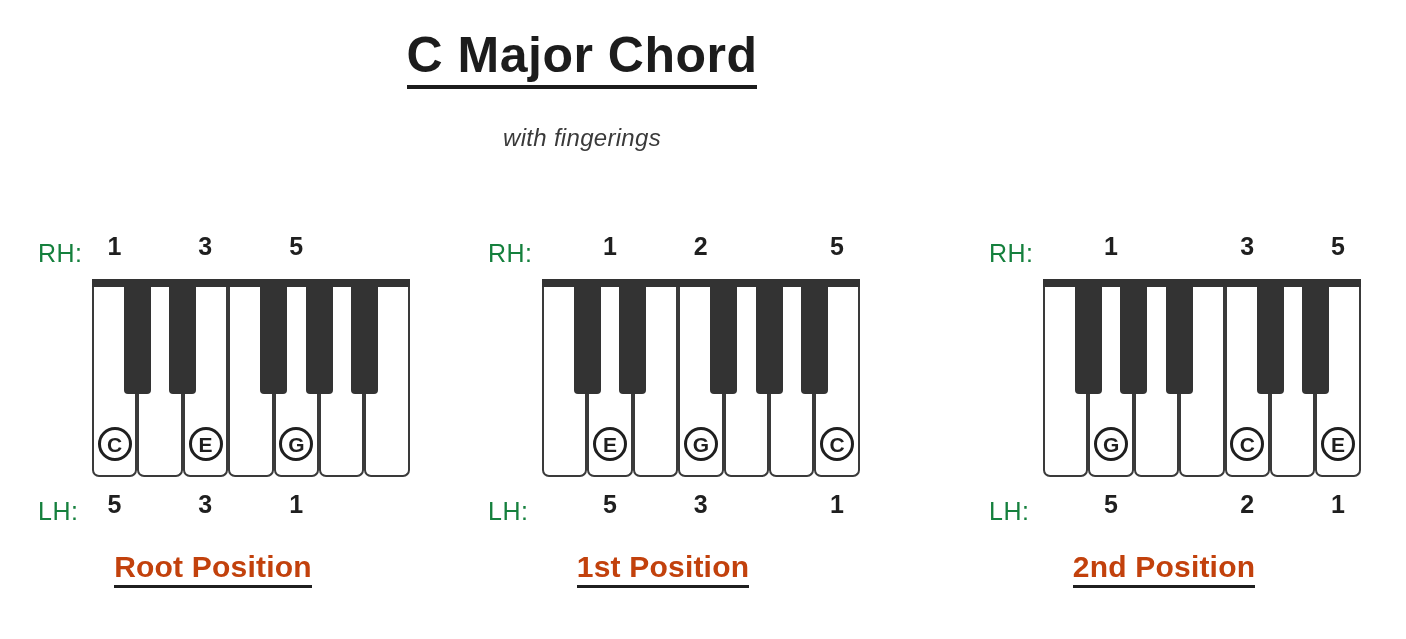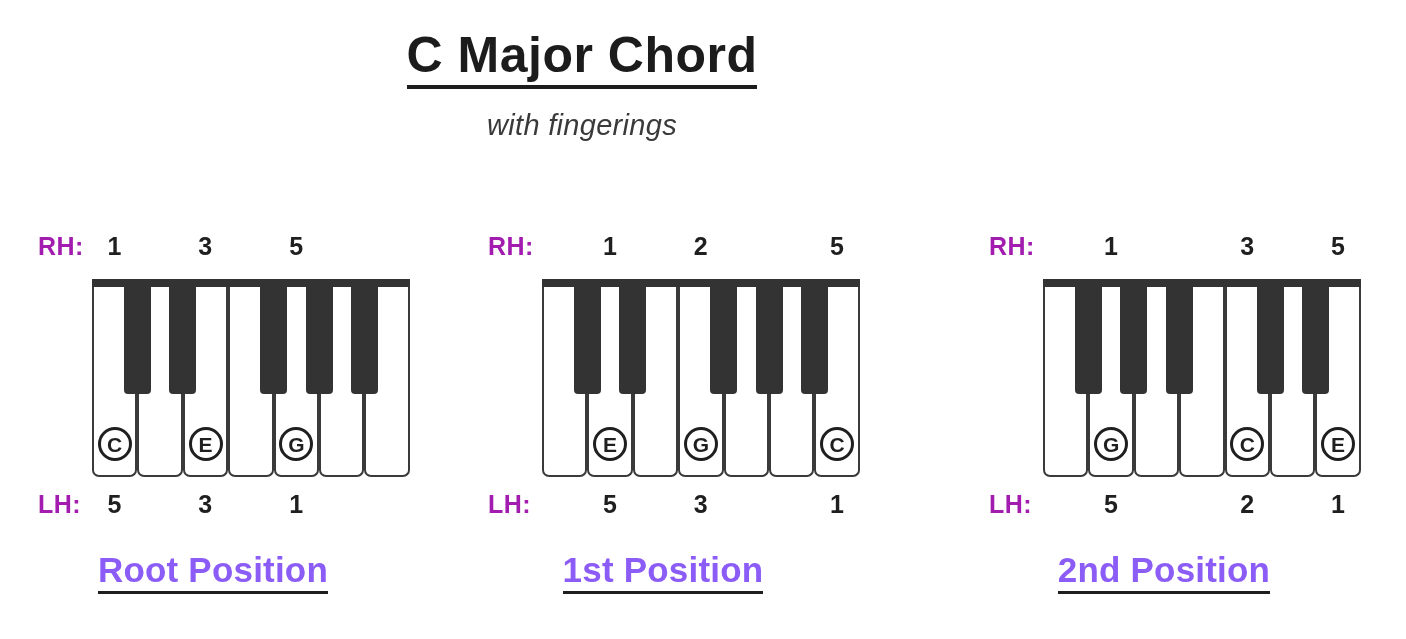--- a/index.html
+++ b/index.html
@@ -35,23 +35,23 @@
     color: #1c1c1c;
     line-height: 1.1;
     display: block;
   }
   .title-inner {
     display: inline-block;
     border-bottom: 4px solid #1c1c1c;
     padding-bottom: 2px;
   }
   .subtitle {
-    margin: 0;
+    margin: 15px;
     padding-top: 20px;
-    font-size: 29px;
+    font-size: 24px;
     font-style: italic;
     font-weight: 400;
     color: #3a3a3a;
     letter-spacing: 0.3px;
   }
 
   
   .diagrams {
     position: absolute;
     top: 232px;
@@ -71,24 +71,24 @@
     position: relative;
     height: 34px;
     width: 366px;
   }
   .hand-row.rh { margin-bottom: 13px; }
   .hand-row.lh { margin-top: 13px; }
 
   .hand-label {
     position: absolute;
     left: 8px;
-    top: 0;
+    top: 7px;
     font-size: 25px;
-    font-weight: 700;
-    color: #a21caf;
+    font-weight: 400;
+    color: #15803d;
     letter-spacing: 0.5px;
     white-space: nowrap;
   }
   .finger-num {
     position: absolute;
     top: 0;
     width: 45px;
     text-align: center;
     font-size: 25px;
     font-weight: 700;
@@ -159,23 +159,23 @@
   
   .caption {
     position: absolute;
     top: 318px;
     left: 0;
     width: 366px;
     text-align: center;
   }
   .caption-text {
     display: inline-block;
-    font-size: 35px;
-    font-weight: 700;
-    color: #8b5cf6;
+    font-size: 30px;
+    font-weight: 700;
+    color: #c2410c;
     border-bottom: 3px solid #1f1f1f;
     padding-bottom: 1px;
     letter-spacing: 0.2px;
   }
 </style>
 </head>
 <body>
 
 <div class="header">
   <h1 class="title">

